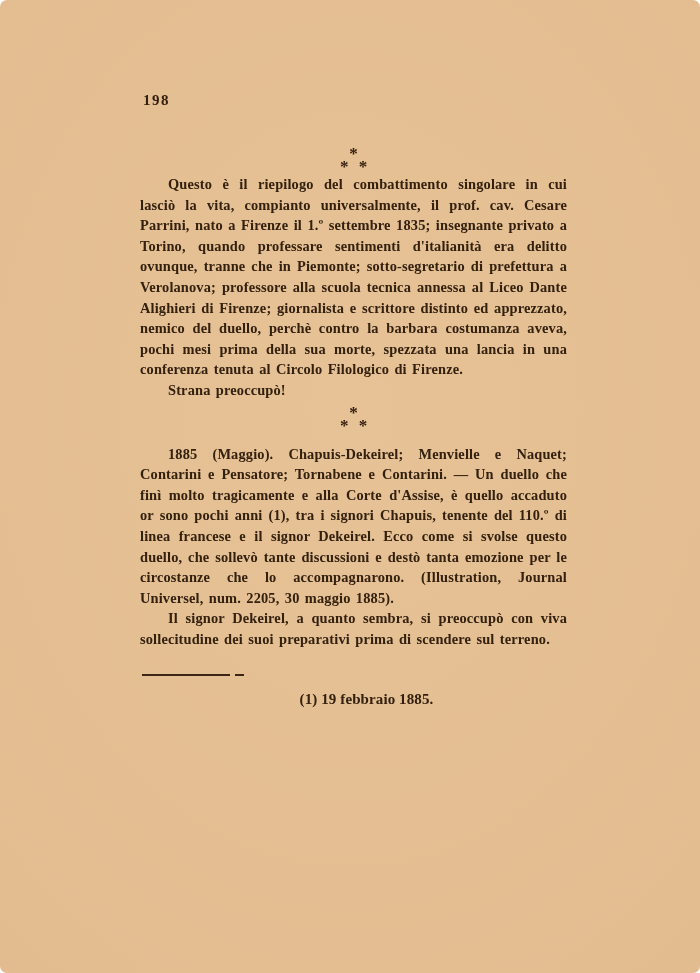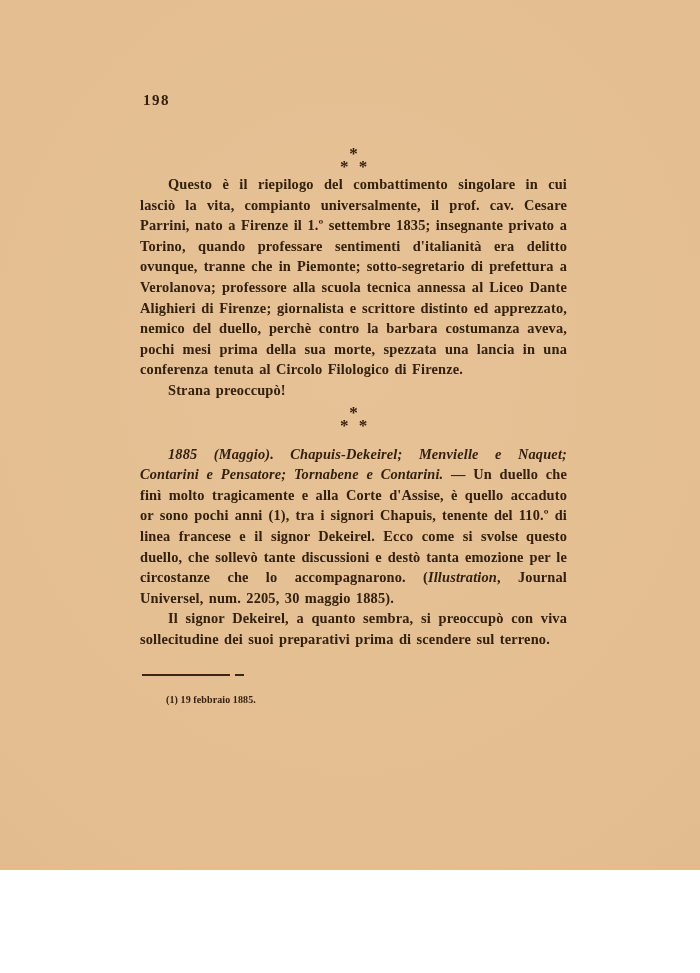--- a/index.html
+++ b/index.html
@@ -8,24 +8,25 @@
   }
   body {
     width: 700px;
     height: 973px;
     overflow: hidden;
     font-family: "Liberation Serif", "DejaVu Serif", serif;
   }
   .page {
     position: relative;
     width: 700px;
-    height: 870px;
+    height: 973px;
     background: radial-gradient(ellipse 130% 120% at 50% 42%, #e6c296 0%, #e3bd90 55%, #dcb486 100%);
     color: #34200f;
     overflow: hidden;
+    border-radius: 7px;
   }
   .pagenum {
     position: absolute;
     left: 143px;
     top: 92px;
     font-size: 15px;
     font-weight: 700;
     letter-spacing: 1.5px;
   }
   .column {
@@ -59,41 +60,42 @@
     font-size: 14.4px;
     font-weight: 700;
     line-height: 20.6px;
     text-align: justify;
     text-indent: 28px;
     word-spacing: 1.6px;
     letter-spacing: 0.15px;
     color: #33200f;
   }
   p.first { margin-top: 11px; }
-  .it { font-style: italic; }
+  .it { }
   .footnote-block {
     margin-top: 15px;
     padding-left: 2px;
   }
   .rule-seg {
     display: inline-block;
     vertical-align: middle;
     height: 2px;
     background: #3a2516;
   }
   .rule-long { width: 88px; }
   .rule-dash { width: 9px; margin-left: 5px; }
   .footnote-text {
     margin: 9px 0 4px 0;
     padding-left: 24px;
-    font-size: 10px;
+    font-size: 15px;
     font-weight: 700;
     line-height: 17px;
     text-indent: 0;
     letter-spacing: 0.1px;
+    text-align: center;
   }
 </style>
 </head>
 <body>
 
 <div class="page">
 
   <div class="pagenum">198</div>
 
   <div class="column">

